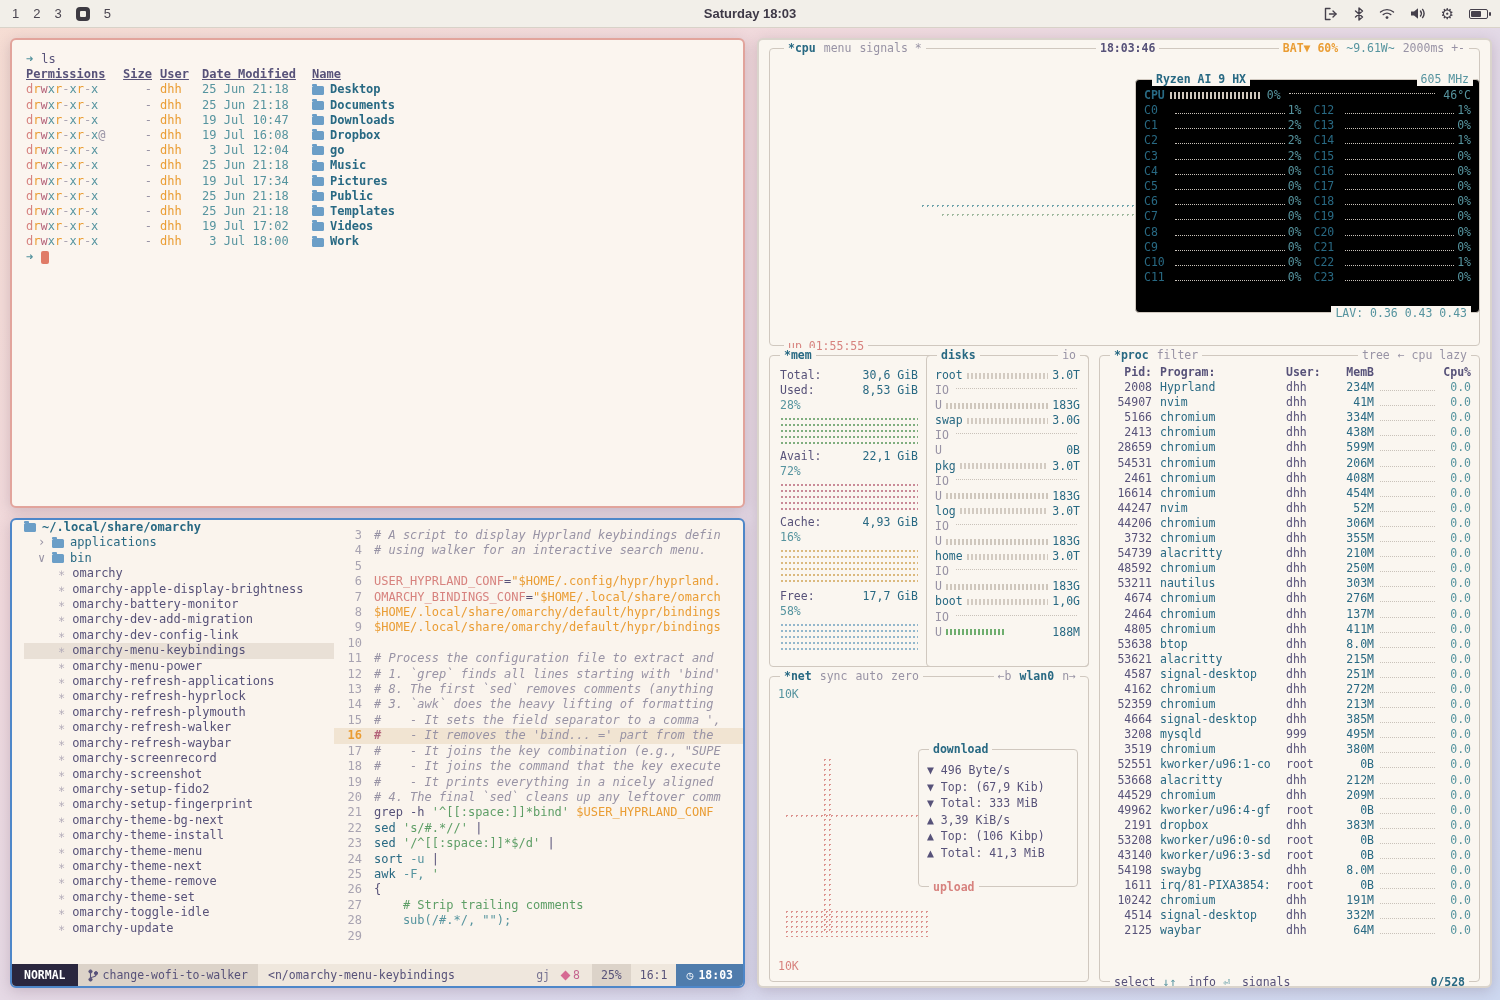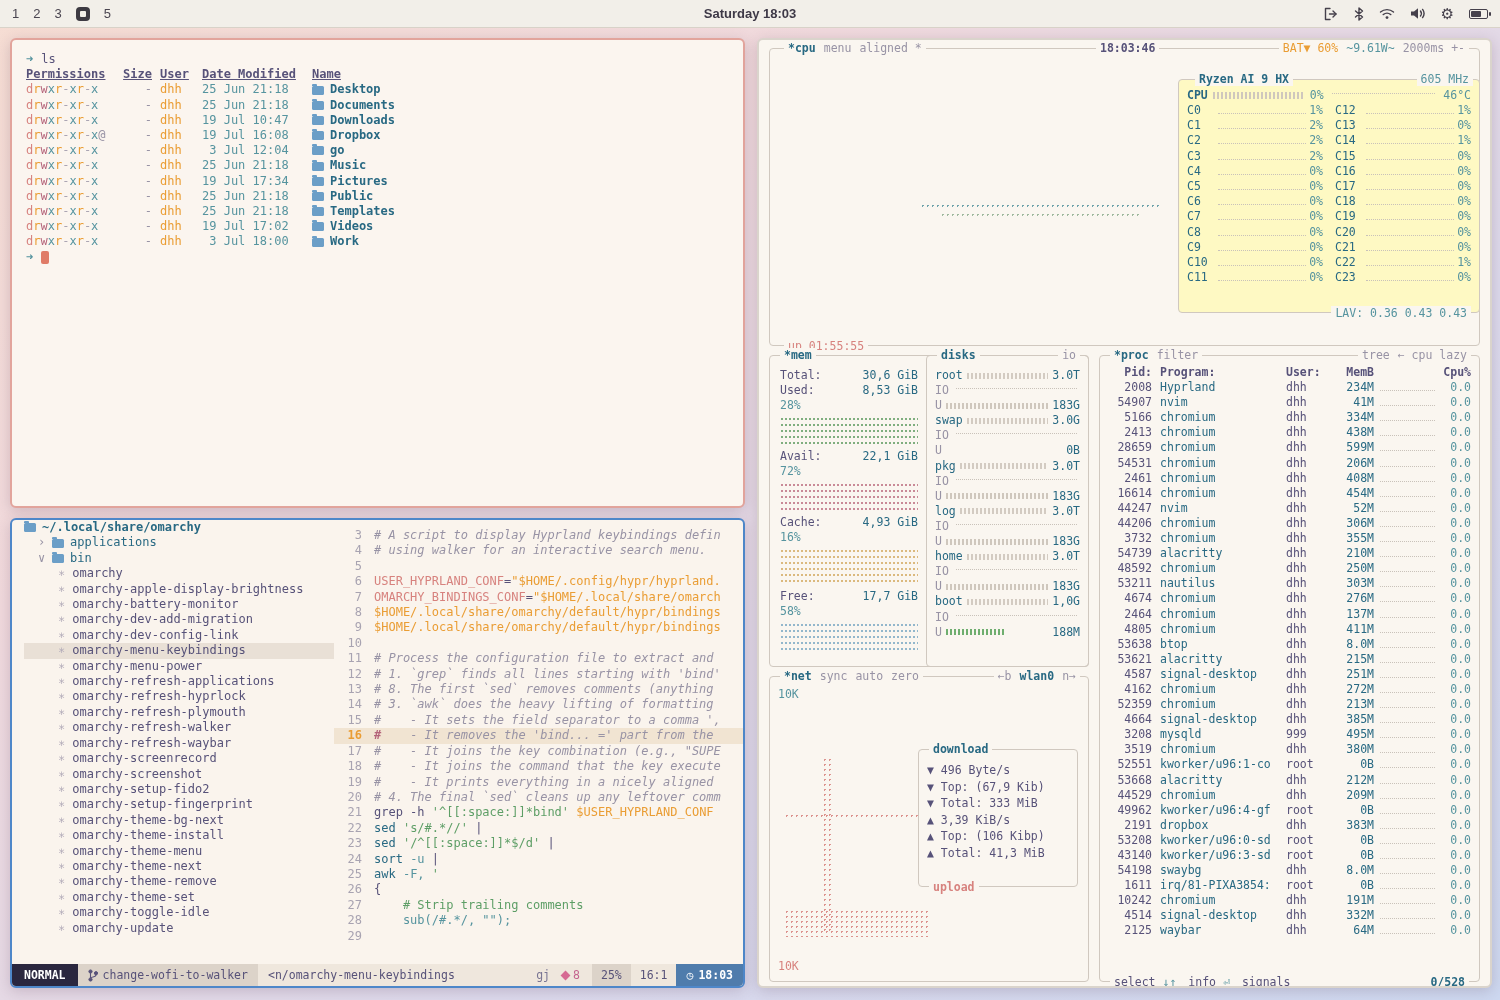--- a/index.html
+++ b/index.html
@@ -83,24 +83,24 @@
   
   .bx{position:absolute;border:1px solid #d0c8bf;border-radius:4px;}
   .lg{position:absolute;top:-8px;background:#faf6f0;padding:0 4px;white-space:nowrap;display:flex;gap:8px;align-items:center;}
   .lgb{bottom:-8px;top:auto;}
   .tab{color:#9893a5;}
   .tab.act{color:#286983;font-weight:bold;}
   .dots{background-image:radial-gradient(currentColor 1px,transparent 1px);background-size:5px 5px;position:absolute;opacity:.85;}
   .bx-cpu{left:10px;right:10px;top:8px;height:298px;}
   .cpu-time{left:326px;color:#575279;font-weight:bold;}
   .cpu-bat{right:10px;}
-  .c-batt{color:#ea9d34;font-weight:normal;}
+  .c-batt{color:#ea9d34;font-weight:bold;}
   .c-pow{color:#56949f;}
   .c-int{color:#9893a5;}
-  .ryzen{position:absolute;top:30px;right:-1px;bottom:32px;width:302px;border:1px solid #d0c8bf;border-radius:4px;padding:8px 8px 4px;background:#fef9c3;}
+  .ryzen{position:absolute;top:30px;right:-1px;bottom:32px;width:345px;border:1px solid #d0c8bf;border-radius:4px;padding:8px 8px 4px;background:#000000;}
   .ry-model{left:16px;color:#286983;font-weight:bold;background:#faf6f0;}
   .ry-freq{right:6px;color:#56949f;background:#faf6f0;}
   .ry-lav{right:8px;color:#56949f;background:#faf6f0;}
   .cpurow{display:flex;align-items:center;gap:5px;line-height:15px;justify-content:flex-end;}
   .cpurow .lbl{color:#286983;font-weight:bold;}
   .meter{height:7px;width:92px;background:repeating-linear-gradient(90deg,#cfc7bd 0 2px,transparent 2px 4px);}
   .leader{flex:1;border-bottom:1px dotted #c9c2ba;margin:0 3px 4px;}
   .pct{color:#56949f;}
   .corerow{display:flex;gap:12px;line-height:15.2px;}
   .corehalf{flex:1;display:flex;align-items:baseline;}
@@ -550,21 +550,21 @@
   </div>
 </div>
 
 <div class="win win-btop">
 
   <div class="bx bx-cpu">
     <span class="lg" style="left:14px;">
 
     <span class="tab act">*cpu</span>
         <span class="tab">menu</span>
-        <span class="tab">aligned *</span>
+        <span class="tab">signals *</span>
       </span>
     <span class="lg cpu-time">18:03:46</span>
     <span class="lg cpu-bat">
       <span class="c-batt">BAT▼ 60%</span>
       <span class="c-pow">~9.61W~</span>
       <span class="c-int">2000ms +-</span>
     </span>
 
     <div class="dots" style="left:150px;top:154px;width:240px;height:4px;color:#56949f;"></div>
     <div class="dots" style="left:170px;top:163px;width:200px;height:4px;color:#8fae8f;"></div>

